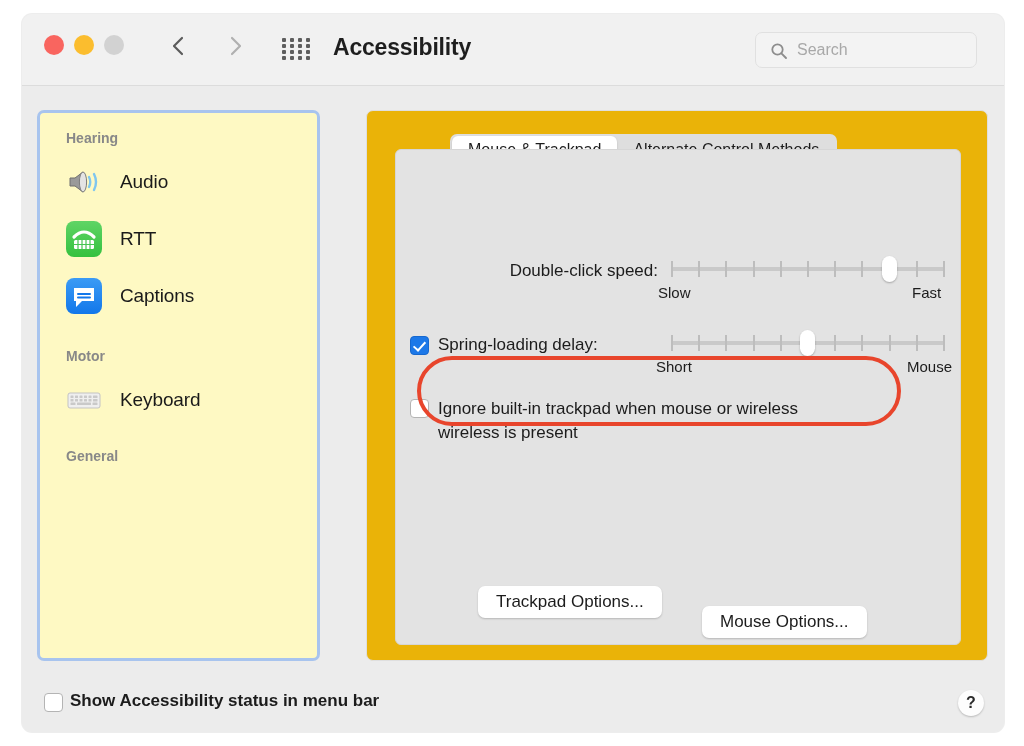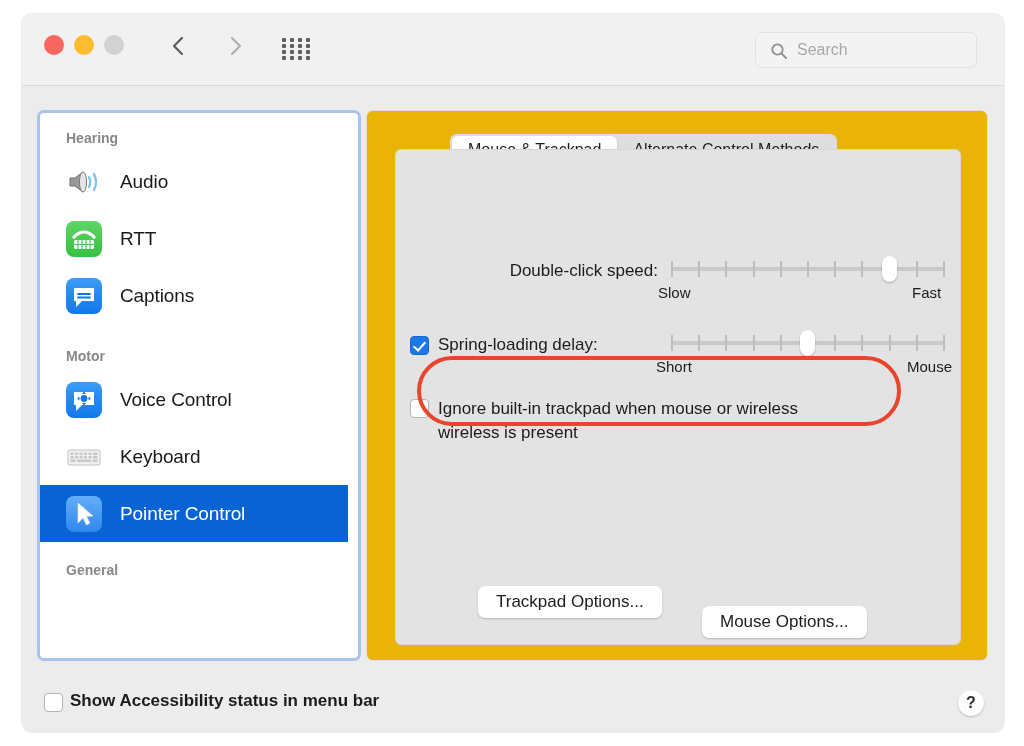--- a/index.html
+++ b/index.html
@@ -97,22 +97,22 @@
     font-family: "Liberation Sans", sans-serif;
     font-size: 16px;
     color: #1e1e1e;
   }
   #search-input::placeholder { color: #a8a8a8; }
 
   
   #sidebar {
     position: absolute;
     left: 15px; top: 96px;
-    width: 324px; height: 551px;
-    background: #ffffff;
+    width: 283px; height: 551px;
+    background: #fef9c3;
     border-radius: 7px;
     border: 3px solid #1d4ed8;
     overflow: hidden;
   }
   #sidebar-inner {
     position: absolute;
     left: 0; top: 0;
     width: 308px;
   }
 
@@ -347,20 +347,21 @@
       <i></i>
         <i></i>
         <i></i>
         <i></i>
       <i></i>
         <i></i>
         <i></i>
         <i></i>
     </div>
 
+    <div id="page-title">Accessibility</div>
 
     <div id="search-box">
       <svg id="search-icon" viewBox="0 0 18 18">
         <circle cx="7.5" cy="7.5" r="5.2" fill="none" stroke="#8d8d8d" stroke-width="1.8"></circle>
         <path d="M11.4 11.4 L16 16" stroke="#8d8d8d" stroke-width="1.9" stroke-linecap="round"></path>
       </svg>
       <input id="search-input" type="text" placeholder="Search" style="">
     </div>
   </div>
 
@@ -402,33 +403,20 @@
               <path d="M8 10 H28 V23 H16 L10 29 V23 H8 Z" fill="#ffffff"></path>
               <path d="M12 16 H24 M12 19.5 H24" stroke="#1277ea" stroke-width="2" stroke-linecap="round"></path>
             </svg>
           </div>
         </div>
         <div class="row-label">Captions</div>
       </div>
 
       <div class="group-label" id="label-motor">Motor</div>
 
-      <div class="side-row">
-        <div class="icon-wrap">
-          <div class="appicon voice">
-            <svg width="36" height="36" viewBox="0 0 36 36">
-              <path d="M8 10 H28 V23 H16 L10 29 V23 H8 Z" fill="#ffffff"></path>
-              <circle cx="18" cy="16.5" r="3.4" fill="#1277ea"></circle>
-              <path d="M18 9.5 L20 12 H16 Z M18 23.5 L16 21 H20 Z
-                       M11 16.5 L13.5 14.5 V18.5 Z M25 16.5 L22.5 14.5 V18.5 Z" fill="#1277ea"></path>
-            </svg>
-          </div>
-        </div>
-        <div class="row-label">Voice Control</div>
-      </div>
 
       <div class="side-row">
         <div class="icon-wrap">
           <svg width="36" height="36" viewBox="0 0 36 36">
             <rect x="2" y="11" width="32" height="15" rx="2" fill="#efefef" stroke="#c3c3c3" stroke-width="1"></rect>
             <g fill="#c9c9c9">
               <rect x="4.5" y="13.5" width="3" height="2.4" rx="0.5"></rect>
               <rect x="9" y="13.5" width="3" height="2.4" rx="0.5"></rect>
               <rect x="13.5" y="13.5" width="3" height="2.4" rx="0.5"></rect>
               <rect x="18" y="13.5" width="3" height="2.4" rx="0.5"></rect>
@@ -442,30 +430,20 @@
               <rect x="27" y="17" width="4.5" height="2.4" rx="0.5"></rect>
               <rect x="4.5" y="20.5" width="5" height="2.4" rx="0.5"></rect>
               <rect x="11" y="20.5" width="14" height="2.4" rx="0.5"></rect>
               <rect x="26.5" y="20.5" width="5" height="2.4" rx="0.5"></rect>
             </g>
           </svg>
         </div>
         <div class="row-label">Keyboard</div>
       </div>
 
-      <div class="side-row selected" style="background: rgb(10, 99, 212);">
-        <div class="icon-wrap">
-          <div class="appicon pointer">
-            <svg width="36" height="36" viewBox="0 0 36 36">
-              <path d="M12 7 L12 27 L17 22 L20.5 29 L24 27 L20.5 20.5 L27 20 Z" fill="#ffffff" stroke="#dcdcdc" stroke-width="0.8" stroke-linejoin="round"></path>
-            </svg>
-          </div>
-        </div>
-        <div class="row-label">Pointer Control</div>
-      </div>
 
 
       <div class="group-label" id="label-general">General</div>
     </div>
   </div>
 
   <div id="main-panel">
 
     <div id="tabbar">
       <div class="tab active">Mouse &amp; Trackpad</div>

